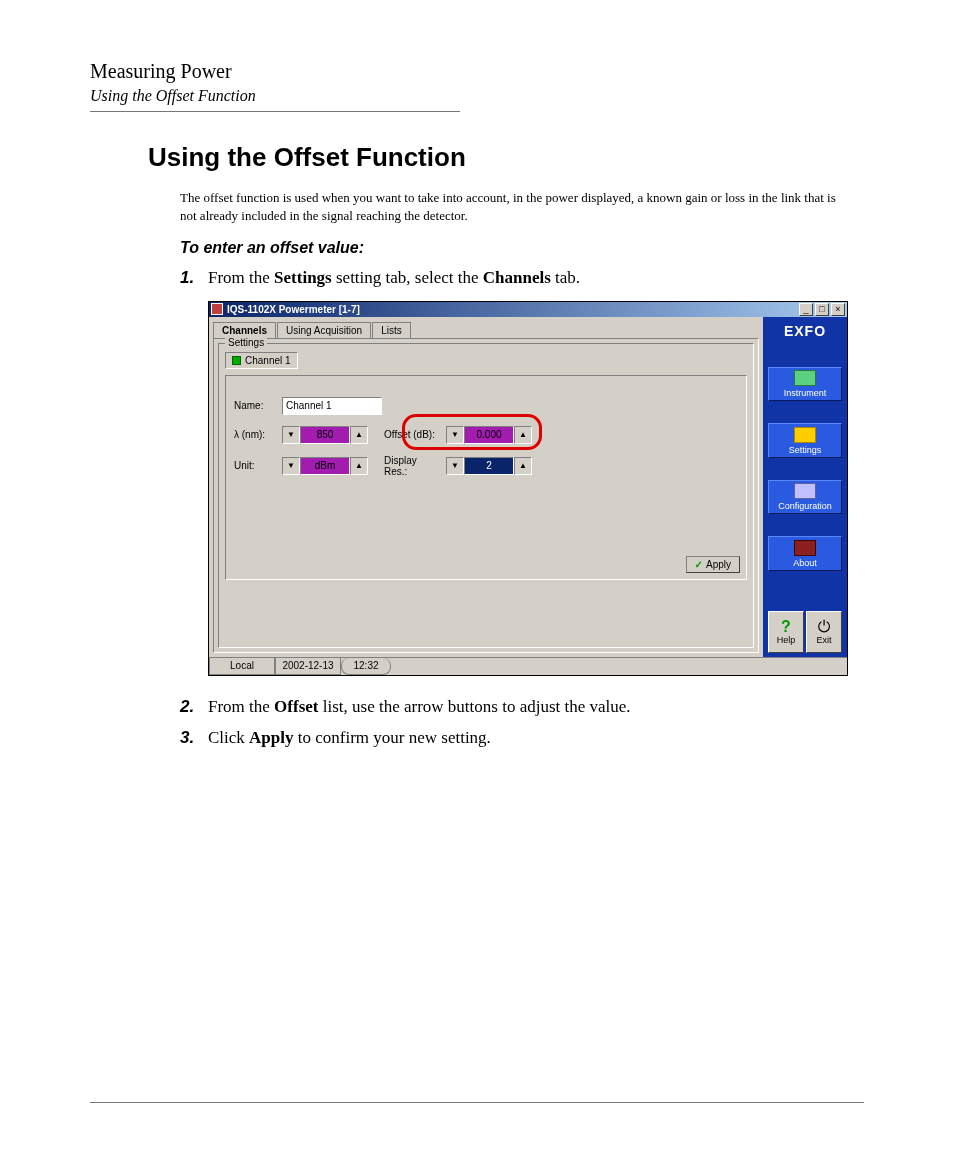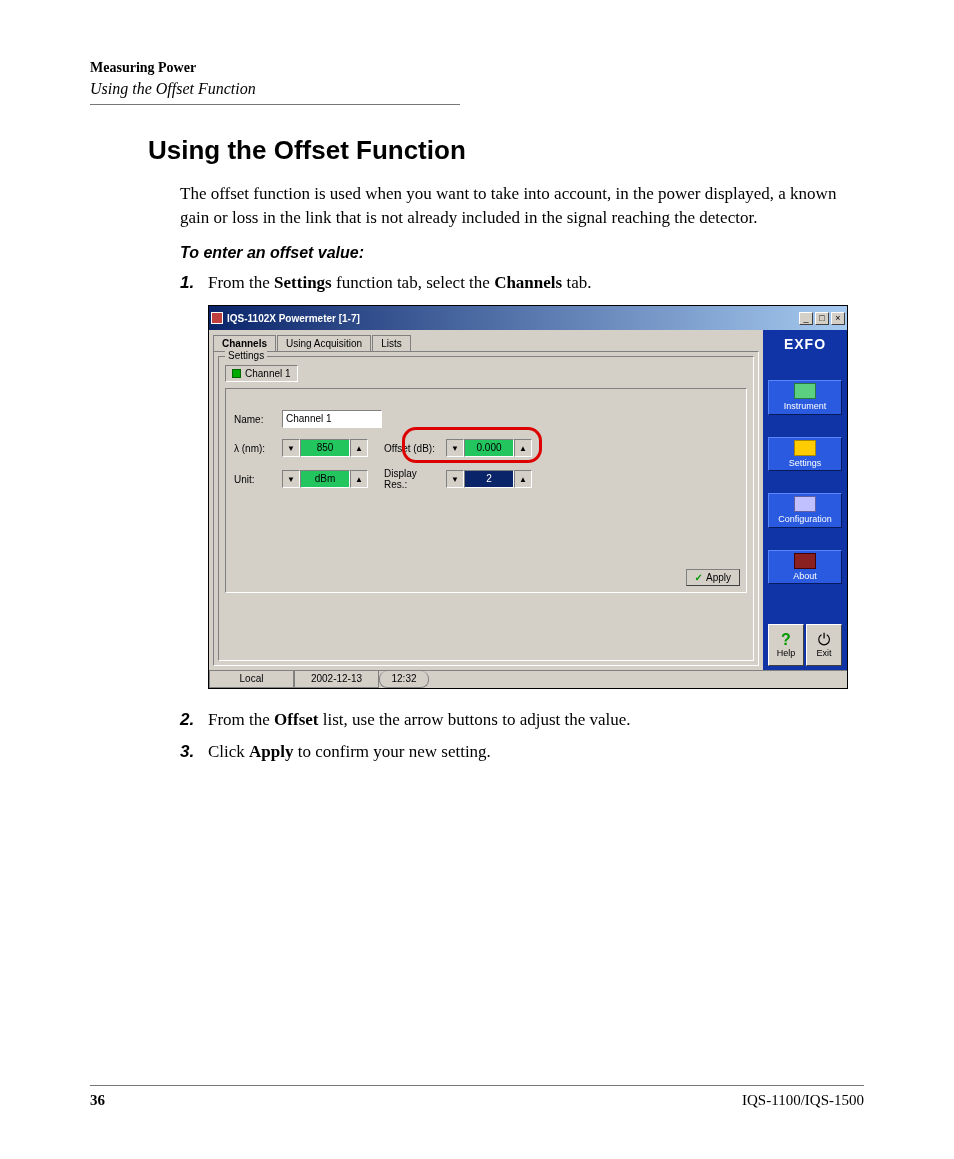--- a/index.html
+++ b/index.html
@@ -5,35 +5,35 @@
   * { box-sizing: border-box; margin: 0; padding: 0; }
   body {
     width: 954px;
     height: 1159px;
     background: #fff;
     font-family: Georgia, 'Times New Roman', serif;
     color: #000;
     position: relative;
     padding: 60px 90px 50px 90px;
   }
-  .hdr-title { font-weight: bold; font-size: 14px; }
+  .hdr-title { font-weight: normal; font-size: 20px; }
   .hdr-sub { font-style: italic; font-size: 16px; margin-top: 4px; }
   .hdr-rule { border: none; border-top: 1.5px solid #777; width: 370px; margin-top: 6px; }
   .section-title { font-family: Verdana, Arial, sans-serif; font-weight: bold; font-size: 26px; margin: 30px 0 16px 58px; }
-  .body-text { font-size: 17px; line-height: 1.4; margin: 0 8px 14px 90px; width: 660px; }
+  .body-text { font-size: 13px; line-height: 1.4; margin: 0 8px 14px 90px; width: 660px; }
   .sub-head { font-family: Verdana, Arial, sans-serif; font-weight: bold; font-style: italic; font-size: 16px; margin: 8px 0 8px 90px; }
   ol.steps { list-style: none; margin-left: 90px; }
   ol.steps li { display: flex; font-size: 17px; line-height: 1.5; margin: 6px 0; }
   ol.steps li .num { font-family: Verdana, Arial, sans-serif; font-weight: bold; font-style: italic; width: 28px; flex: 0 0 28px; }
   ol.steps li .txt { flex: 1; }
   .bold { font-weight: bold; }
 
   
   .shot { margin: 10px 0 18px 118px; width: 640px; border: 1px solid #000; font-family: Tahoma, Arial, sans-serif; font-size: 10px; background: #d4d0c8; }
-  .titlebar { background: linear-gradient(to right,#0a246a,#a6caf0); color:#fff; height:24px; display:flex; align-items:center; padding:0 2px; }
+  .titlebar { background: linear-gradient(to right,#0a246a,#a6caf0); color:#fff; height:15px; display:flex; align-items:center; padding:0 2px; }
   .titlebar .ico { width:12px; height:12px; background:#c04040; border:1px solid #fff; margin-right:4px; font-size:8px; line-height:10px; text-align:center; }
   .titlebar .t-title { flex:1; font-size:10px; font-weight:bold; }
   .winbtns { display:flex; gap:2px; }
   .winbtn { width:14px;height:13px;background:#d4d0c8;border:1px solid #fff;border-right-color:#404040;border-bottom-color:#404040;font-size:9px;line-height:11px;text-align:center;color:#000; cursor:default;}
   .app-body { display:flex; height:340px; }
   .leftpane { flex:1; display:flex; flex-direction:column; }
   .tabs-row { display:flex; padding:4px 4px 0 4px; gap:1px; }
   .tab { padding:2px 8px; font-size:10px; border:1px solid #808080; border-bottom:none; background:#d4d0c8; position:relative; top:1px; cursor:default;}
   .tab.active { background:#d4d0c8; border-bottom:1px solid #d4d0c8; font-weight:bold; }
   .inner-pane { margin:0 4px 4px 4px; border:1px solid #808080; border-right-color:#fff; border-bottom-color:#fff; flex:1; padding:4px; position:relative; }
@@ -41,21 +41,21 @@
   .group-legend { position:absolute; top:-7px; left:6px; background:#d4d0c8; padding:0 3px; font-size:10px; }
   .ch-btn { display:inline-flex; align-items:center; gap:4px; border:1px solid #808080; border-right-color:#fff; border-bottom-color:#fff; padding:2px 6px; background:#d4d0c8; font-size:10px; cursor:default;}
   .ch-btn .sq { width:9px;height:9px;background:#0a0;border:1px solid #060; }
   .form-area { border:1px solid #808080; border-right-color:#fff; border-bottom-color:#fff; margin-top:6px; padding:10px 8px; height:205px; position:relative; }
   .row { display:flex; align-items:center; margin:11px 0; gap:6px; }
   .lbl { width:42px; font-size:10px; }
   .lbl2 { width:56px; font-size:10px; text-align:left; margin-left:10px; }
   .txtfield { height:18px; width:100px; border:1px solid #808080; border-right-color:#fff; border-bottom-color:#fff; background:#fff; font-size:10px; padding:0 3px; line-height:16px; }
   .spin { display:flex; align-items:stretch; }
   .spin .arrow { width:18px;height:18px;border:1px solid #808080;border-right-color:#fff;border-bottom-color:#fff;background:#d4d0c8;display:flex;align-items:center;justify-content:center;font-size:8px; cursor:default;}
-  .spin .val { width:50px;height:18px;border:1px solid #808080;border-right-color:#fff;border-bottom-color:#fff;background:#22c55e;text-align:center;line-height:16px;font-size:10px; }
+  .spin .val { width:50px;height:18px;border:1px solid #808080;border-right-color:#fff;border-bottom-color:#fff;background:#a21caf;text-align:center;line-height:16px;font-size:10px; }
   .spin .val.sel { background:#0a246a; color:#fff; }
   .apply-btn { position:absolute; right:6px; bottom:6px; display:flex;align-items:center;gap:3px;border:1px solid #808080;border-right-color:#404040;border-bottom-color:#404040;background:#d4d0c8;padding:2px 8px;font-size:10px; cursor:default;}
   .apply-btn .chk{color:#090;font-weight:bold;}
   .callout { position:absolute; border:3px solid #d00; border-radius:14px; width:140px; height:36px; left:176px; top:38px; pointer-events:none; }
 
   .rightpane { width:84px; background:#1033a6; display:flex; flex-direction:column; align-items:stretch; padding:2px 2px;gap:18px; }
   .logo { color:#fff; font-weight:bold; font-size:14px; letter-spacing:1px; text-align:center; padding:4px 0 8px 0; font-family:Arial,sans-serif; }
   .navbtn { background:#2a5adf; border:1px solid #5a86ff; border-right-color:#071a5a; border-bottom-color:#071a5a; margin:2px 3px; height:46px; display:flex;flex-direction:column;align-items:center;justify-content:center;gap:2px; cursor:default;}
   .navbtn .nicon { width:22px;height:16px;background:#ffcc00;border:1px solid #aa8800; }
   .navbtn.instr .nicon{ background:#5ad080;border-color:#2a7a40;}
@@ -64,21 +64,21 @@
   .navbtn .nlabel { color:#fff; font-size:9px; }
   .rightpane .spacer { flex:1; }
   .btnrow { display:flex; gap:2px; padding:2px 3px; }
   .smallbtn { flex:1; background:#d4d0c8;border:1px solid #fff;border-right-color:#404040;border-bottom-color:#404040;height:42px;display:flex;flex-direction:column;align-items:center;justify-content:center;font-size:9px; cursor:default;}
   .smallbtn .sic{font-size:16px;line-height:16px;}
   .smallbtn.help .sic{color:#090;font-weight:bold;}
 
   .statusbar { display:flex; height:18px; border-top:1px solid #808080; font-size:10px; }
   .stat-cell { border:1px solid #808080; border-top:none; padding:0 4px; line-height:16px; }
   .stat-cell.main{flex:1;}
-  .stat-cell.sm{width:85px;text-align:center;}
+  .stat-cell.sm{width:66px;text-align:center;}
   .stat-cell.tm{width:50px;text-align:center;border-radius:8px;}
 
   .footer { position:absolute; left:90px; right:90px; bottom:50px; }
   .footer hr { border:none; border-top:1.5px solid #777; margin-bottom:6px;}
   .footer-row { display:flex; justify-content:space-between; font-size:15px;}
   .footer-row .pn{font-weight:bold;}
 </style>
 </head>
 <body>
 
@@ -91,21 +91,21 @@
 <h1 class="section-title">Using the Offset Function</h1>
 
 <p class="body-text">The offset function is used when you want to take into account, in the power displayed, a known gain or loss in the link that is not already included in the signal reaching the detector.</p>
 
 <p class="sub-head">To enter an offset value:</p>
 
 <ol class="steps">
   <li>
     <span class="num">1.</span>
     <span class="txt">
-      <span>From the </span><span class="bold">Settings</span><span> function tab, select the </span><span class="bold">Channels</span><span> tab.</span>
+      <span>From the </span><span class="bold">Settings</span><span> setting tab, select the </span><span class="bold">Channels</span><span> tab.</span>
     </span>
   </li>
 </ol>
 
 <div class="shot">
   <div class="titlebar">
     <div class="ico"></div>
     <div class="t-title">IQS-1102X Powermeter [1-7]</div>
     <div class="winbtns">
       <div class="winbtn">_</div>
@@ -217,17 +217,13 @@
   <li>
     <span class="num">3.</span>
     <span class="txt">
       <span>Click </span><span class="bold">Apply</span><span> to confirm your new setting.</span>
     </span>
   </li>
 </ol>
 
 <div class="footer">
   <hr>
-  <div class="footer-row">
-    <span class="pn">36</span>
-    <span>IQS-1100/IQS-1500</span>
-  </div>
 </div>
 
 </body></html>

